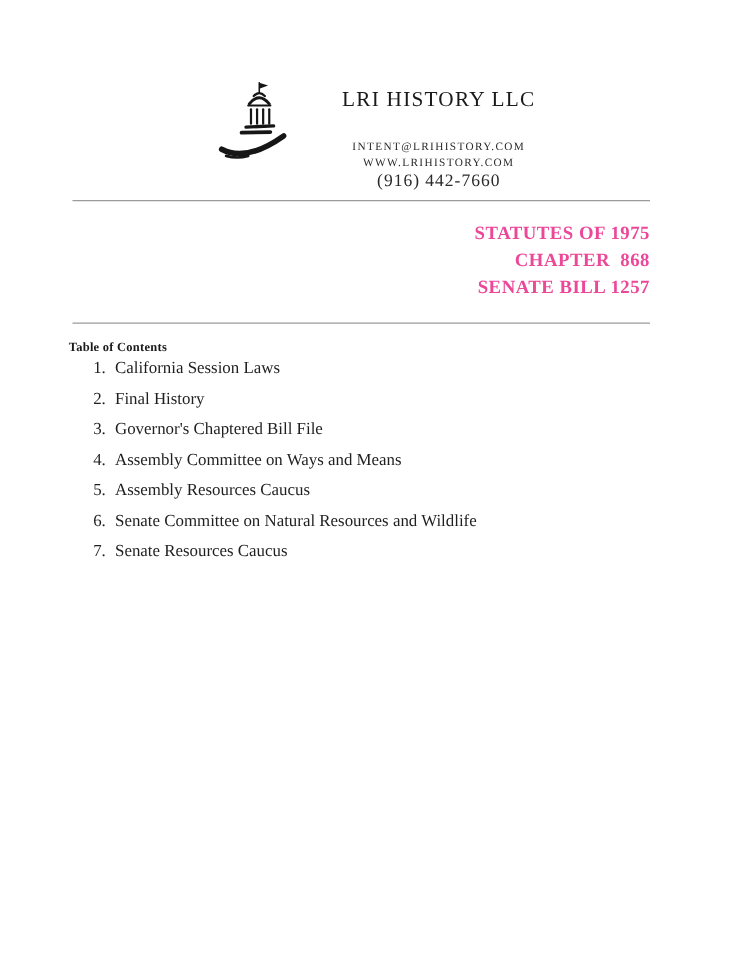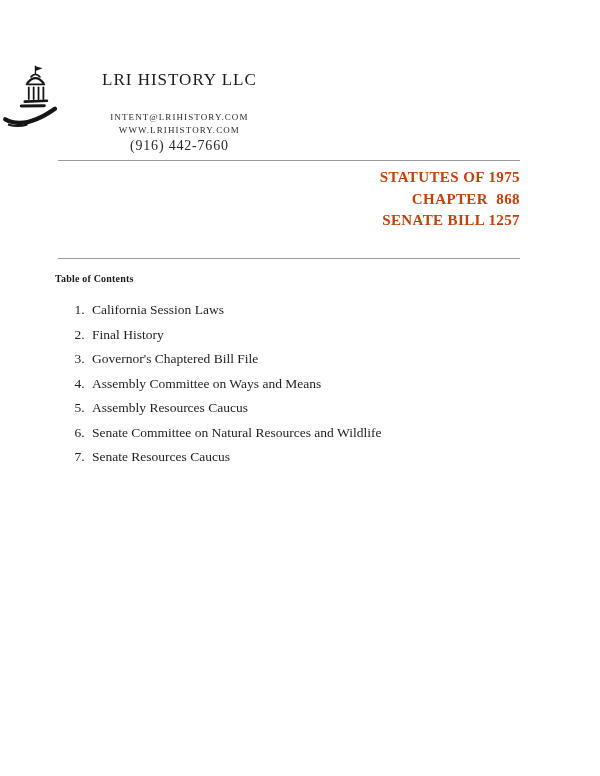--- a/index.html
+++ b/index.html
@@ -22,20 +22,21 @@
     background: #ffffff;
   }
 
   
   .header-group {
     position: absolute;
     top: 62px;
     left: 0;
     right: 0;
     display: flex;
+    justify-content: center;
     align-items: flex-start;
     gap: 40px;
   }
   .logo {
     width: 62px;
     height: 74px;
     flex: 0 0 auto;
   }
   .firm-block {
     text-align: center;
@@ -67,44 +68,44 @@
     right: 80px;
     border-top: 1px solid #9b9b9b;
     height: 0;
   }
   .rule-top { top: 160px; }
   .rule-mid { top: 258px; }
 
   
   .case-info {
     position: absolute;
-    top: 167px;
+    top: 177px;
     right: 80px;
     text-align: right;
     font-weight: bold;
     font-size: 15px;
     line-height: 21.5px;
     letter-spacing: 0.4px;
-    color: #c2410c;
+    color: #ec4899;
   }
   .case-info div { white-space: pre; }
 
   
   .toc-title {
     position: absolute;
     top: 273px;
     left: 55px;
     font-weight: bold;
     font-size: 10px;
     letter-spacing: 0.2px;
     color: #1a1a1a;
   }
   .toc-list {
     position: absolute;
-    top: 303px;
+    top: 287px;
     left: 55px;
     right: 60px;
     margin: 0;
     padding: 0 0 0 33px;
     list-style: decimal outside;
     font-size: 13.5px;
   }
   .toc-list li {
     margin-bottom: 11px;
     line-height: 13.5px;

